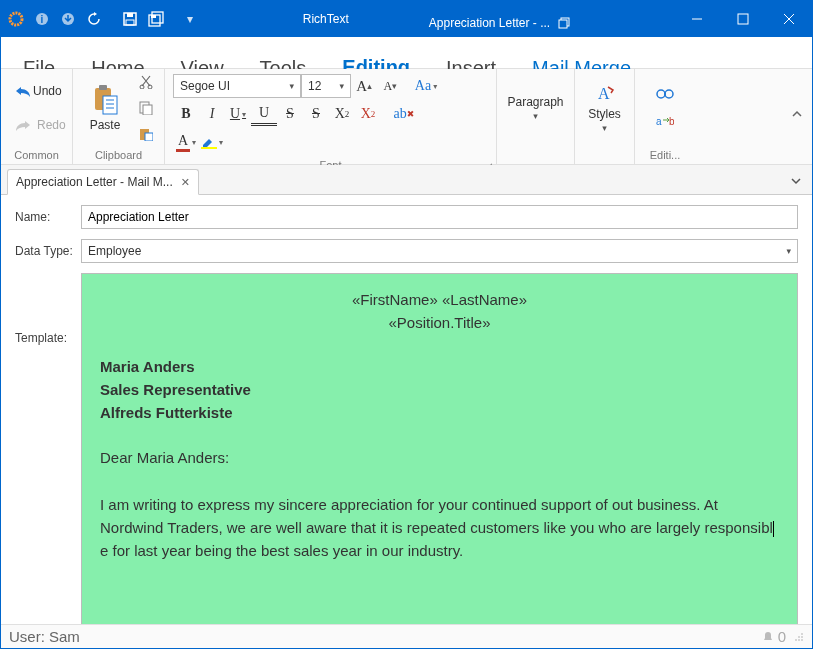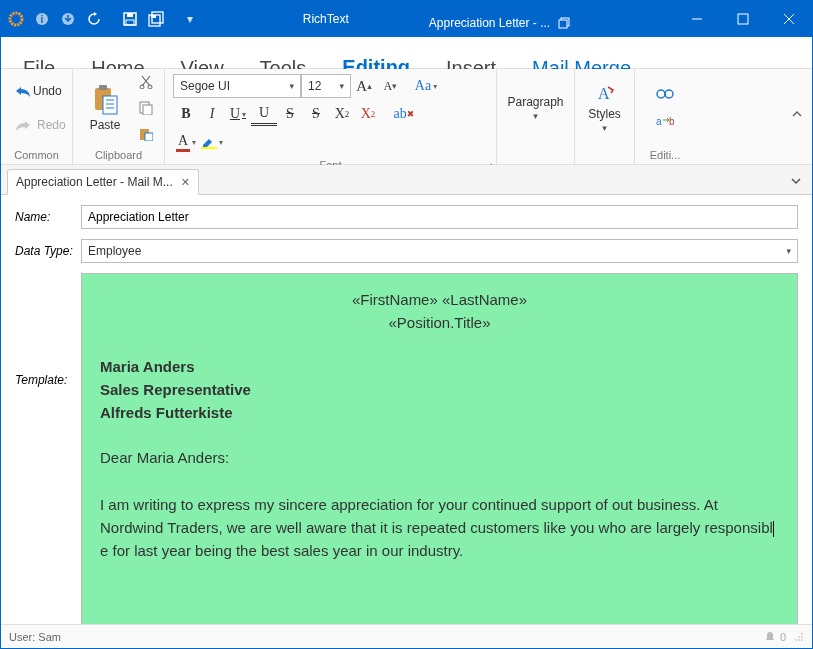--- a/index.html
+++ b/index.html
@@ -45,31 +45,31 @@
   
   .ribbon-chevron { position: absolute; right: 8px; top: 38px; color: #666; }
   .doc-tab-strip { height: 30px; display: flex; align-items: flex-end; padding: 4px 6px 0 6px; border-bottom: 1px solid #ccc; position: relative; background: #f5f5f5;}
   .doc-tab { height: 26px; border: 1px solid #ccc; border-bottom: 1px solid #fff; background: #fff; border-radius: 3px 3px 0 0; display: flex; align-items: center; padding: 0 8px; gap: 8px; font-size: 12px; margin-bottom: -1px;}
   .doc-tab .close { color: #666; font-size: 11px;}
   .doc-tab-strip .panel-chev { position: absolute; right: 10px; top: 10px; color: #555; }
   
   .form-area { padding: 10px 14px; display: flex; flex-direction: column; gap: 10px; }
   .form-row { display: flex; align-items: center; gap: 4px; }
   .form-row.top { align-items: flex-start; }
-  .form-row label { width: 62px; font-size: 12px; color: #000000; font-style: italic; }
+  .form-row label { width: 62px; font-size: 12px; color: #404040; }
   .text-input { flex: 1; height: 24px; border: 1px solid #bcbcbc; padding: 0 6px; font-size: 12px; font-family: inherit; }
   .select-input { flex: 1; height: 24px; border: 1px solid #bcbcbc; padding: 0 6px; font-size: 12px; display:flex; align-items:center; justify-content:space-between; background:#fff;}
   
   .editor { flex: 1; border: 1px solid #bcbcbc; background: #86efac; padding: 14px 18px; font-family: "Segoe UI", sans-serif; font-size: 15px; line-height: 1.55; height: 364px; }
   .editor .merge-fields { text-align: center; font-size: 15px;}
   .editor .bold-block { font-weight: 700; margin-top: 20px; }
   .editor .body-text { margin-top: 22px; }
   .cursor { display: inline-block; width: 1px; height: 16px; background: #000; vertical-align: middle; }
   
-  .statusbar { position: absolute; bottom: 0; left: 0; right: 0; height: 24px; border-top: 1px solid #e0e0e0; display: flex; align-items: center; padding: 0 8px; font-size: 11px; color: #666; justify-content: space-between; background:#fafafa;}
+  .statusbar { position: absolute; bottom: 0; left: 0; right: 0; height: 24px; border-top: 1px solid #e0e0e0; display: flex; align-items: center; padding: 0 8px; font-size: 15px; color: #666; justify-content: space-between; background:#fafafa;}
   .statusbar .right { display: flex; align-items: center; gap: 8px;}
   .grip { width: 10px; height: 10px; opacity: .4;}
 
   svg { display: block; }
 </style>
 </head>
 <body>
 
 <div class="titlebar">
   <div class="qat">
@@ -334,21 +334,21 @@
     <input class="text-input" value="Appreciation Letter" style="">
   </div>
   <div class="form-row">
     <label>Data Type:</label>
     <div class="select-input">
       <span>Employee</span>
       <span class="chev" style="font-size:9px;color:#555">▾</span>
     </div>
   </div>
   <div class="form-row top">
-    <label style="margin-top:100px">Template:</label>
+    <label style="margin-top:58px">Template:</label>
     <div class="editor">
       <div class="merge-fields">
         <div>«FirstName» «LastName»</div>
         <div>«Position.Title»</div>
       </div>
       <div class="bold-block">
         <div>Maria Anders</div>
         <div>Sales Representative</div>
         <div>Alfreds Futterkiste</div>
       </div>

